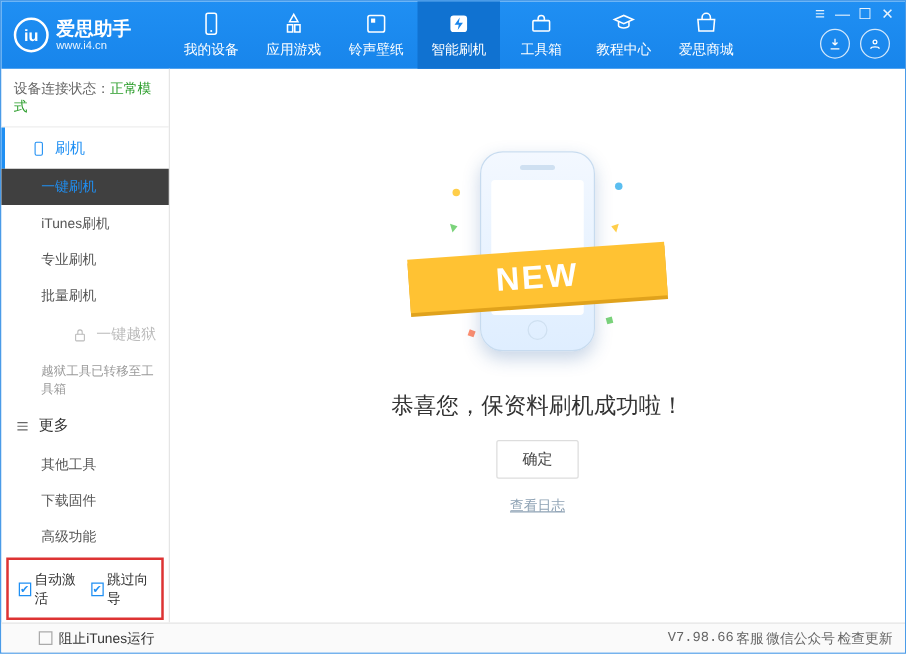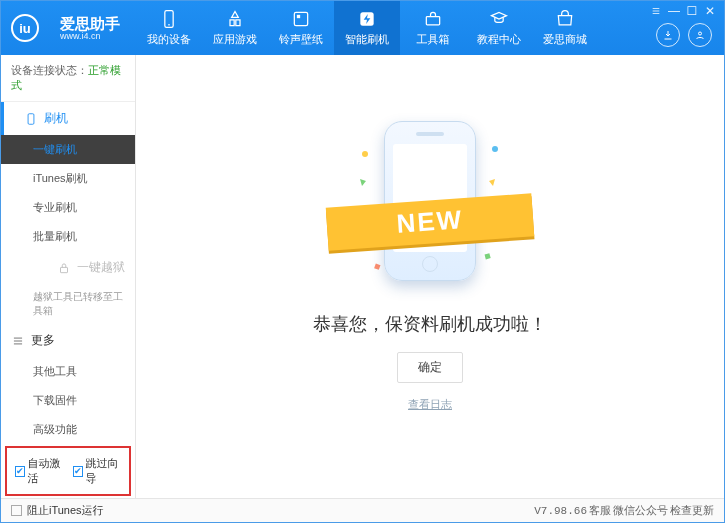--- a/index.html
+++ b/index.html
@@ -1,19 +1,19 @@
 <!DOCTYPE html>
 <html><head>
 <meta charset="utf-8">
 <style>
 * { margin: 0; padding: 0; box-sizing: border-box; }
 body { font-family: "Microsoft YaHei", Arial, sans-serif; font-size: 12px; color: #333; background: #fff; width: 725px; height: 523px; overflow: hidden; border: 1px solid #4a9be8; position: relative; }
 
 .titlebar { height: 54px; background: linear-gradient(#1f8ff3, #1885eb); display: flex; align-items: stretch; color: #fff; }
-.logo-area { width: 135px; display: flex; align-items: center; padding-left: 10px; gap: 21px; }
+.logo-area { width: 135px; display: flex; align-items: center; padding-left: 10px; gap: 6px; }
 .logo-circle { width: 28px; height: 28px; border: 2px solid #fff; border-radius: 50%; display: flex; align-items: center; justify-content: center; font-weight: bold; font-size: 13px; }
 .app-name { font-size: 15px; font-weight: bold; line-height: 1; }
 .app-url { font-size: 9px; opacity: .9; }
 .nav-tabs { display: flex; flex: 1; }
 .nav-tab { width: 66px; display: flex; flex-direction: column; align-items: center; justify-content: center; gap: 3px; cursor: pointer; }
 .nav-tab.active { background: #1072d1; }
 .nav-tab svg { width: 20px; height: 20px; }
 .nav-tab span { font-size: 11px; }
 .title-right { display: flex; flex-direction: column; align-items: flex-end; padding: 4px 6px; }
 .win-btns { display: flex; gap: 2px; }
@@ -45,21 +45,21 @@
 .phone { position: absolute; left: 50%; top: 50%; transform: translate(-50%,-55%); width: 92px; height: 160px; border-radius: 18px; background: linear-gradient(#f3f8ff,#dfeeff); border: 1px solid #c7dbef; box-shadow: 0 6px 14px rgba(40,90,160,.25); }
 .phone:before { content:""; position: absolute; top: 10px; left: 50%; transform: translateX(-50%); width: 28px; height: 4px; background: #cfe0f1; border-radius: 3px; }
 .phone:after { content:""; position: absolute; bottom: 8px; left: 50%; transform: translateX(-50%); width: 14px; height: 14px; border: 1.5px solid #cfe0f1; border-radius: 50%; }
 .screen { position: absolute; top: 22px; left: 8px; right: 8px; bottom: 28px; background: #fff; border-radius: 3px; }
 .ribbon { position: absolute; left: -18px; right: -18px; top: 58%; transform: translateY(-50%) rotate(-4deg); background: #ffc233; color: #fff; font-weight: 900; font-size: 26px; text-align: center; padding: 6px 0; letter-spacing: 2px; box-shadow: 0 3px 0 #e0a21c; }
 .msg { margin-top: 18px; font-size: 18px; color: #333; }
 .confirm-btn { margin-top: 16px; border: 1px solid #ddd; background: #fff; padding: 6px 20px; font-size: 12px; color: #444; cursor: pointer; border-radius: 2px; }
 .link { margin-top: 14px; font-size: 11px; color: #8fa3b5; text-decoration: underline; cursor: pointer; }
 
 .footer { position: absolute; left: 0; right: 0; bottom: 0; height: 24px; border-top: 1px solid #e5e5e5; display: flex; align-items: center; padding: 0 10px; font-size: 11px; color: #666; background: #fafafa; }
-.footer .left { display: flex; align-items: flex-start; gap: 5px; }
+.footer .left { display: flex; align-items: flex-start; gap: 5px; margin-left: 20px; }
 .footer .right { margin-left: auto; display: flex; align-items: center; gap: 2px; font-family: Liberation Mono, monospace; }
 .cb-sm { width: 11px; height: 11px; border: 1px solid #aaa; display: inline-block; }
 
 .disabled { color: #bbb; justify-content: flex-end; }
 </style>
 </head>
 <body>
 
 <div class="titlebar">
   <div class="logo-area">

